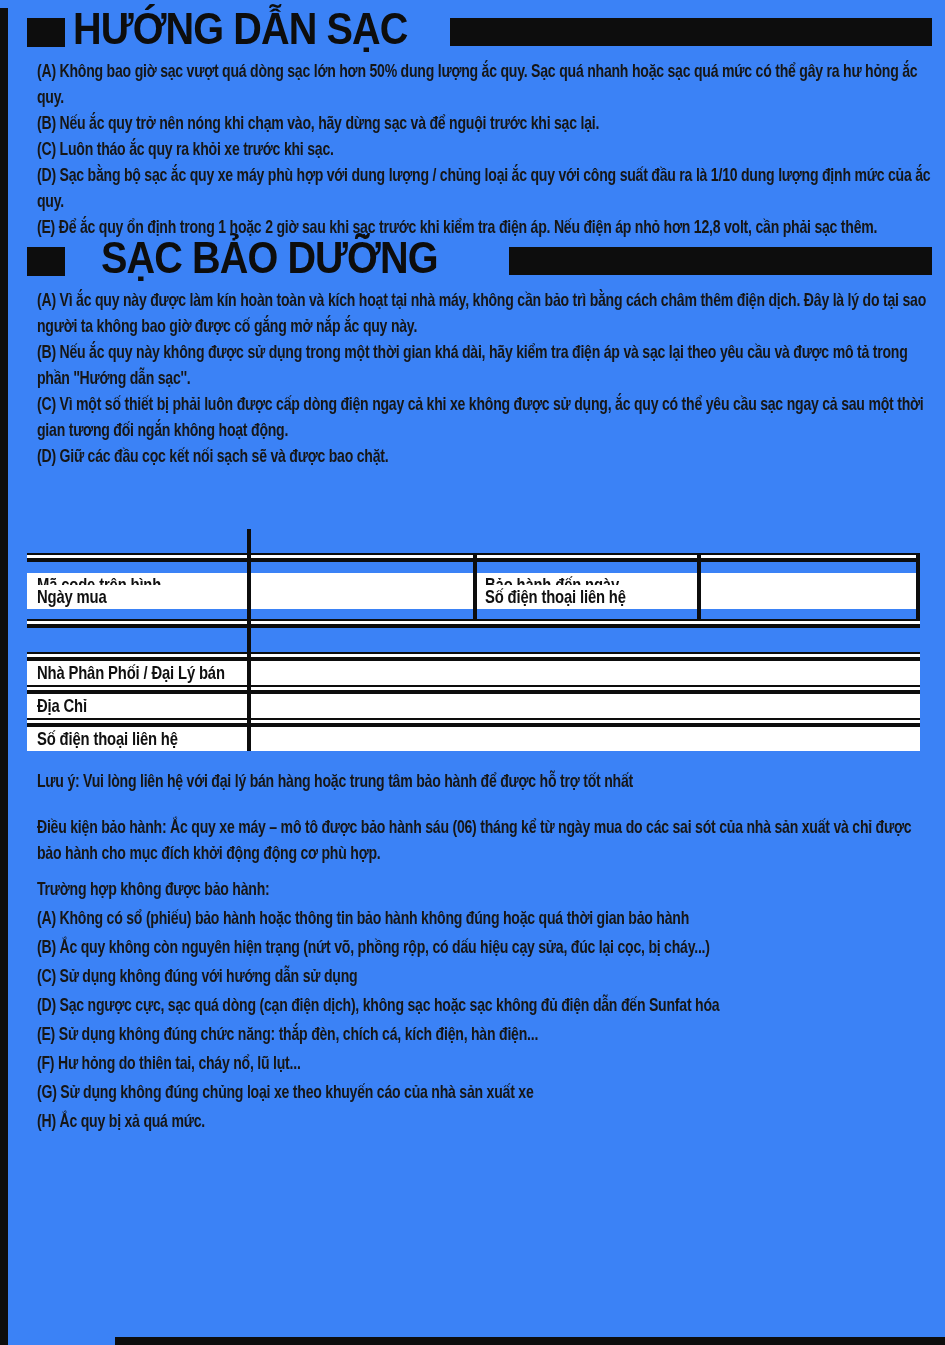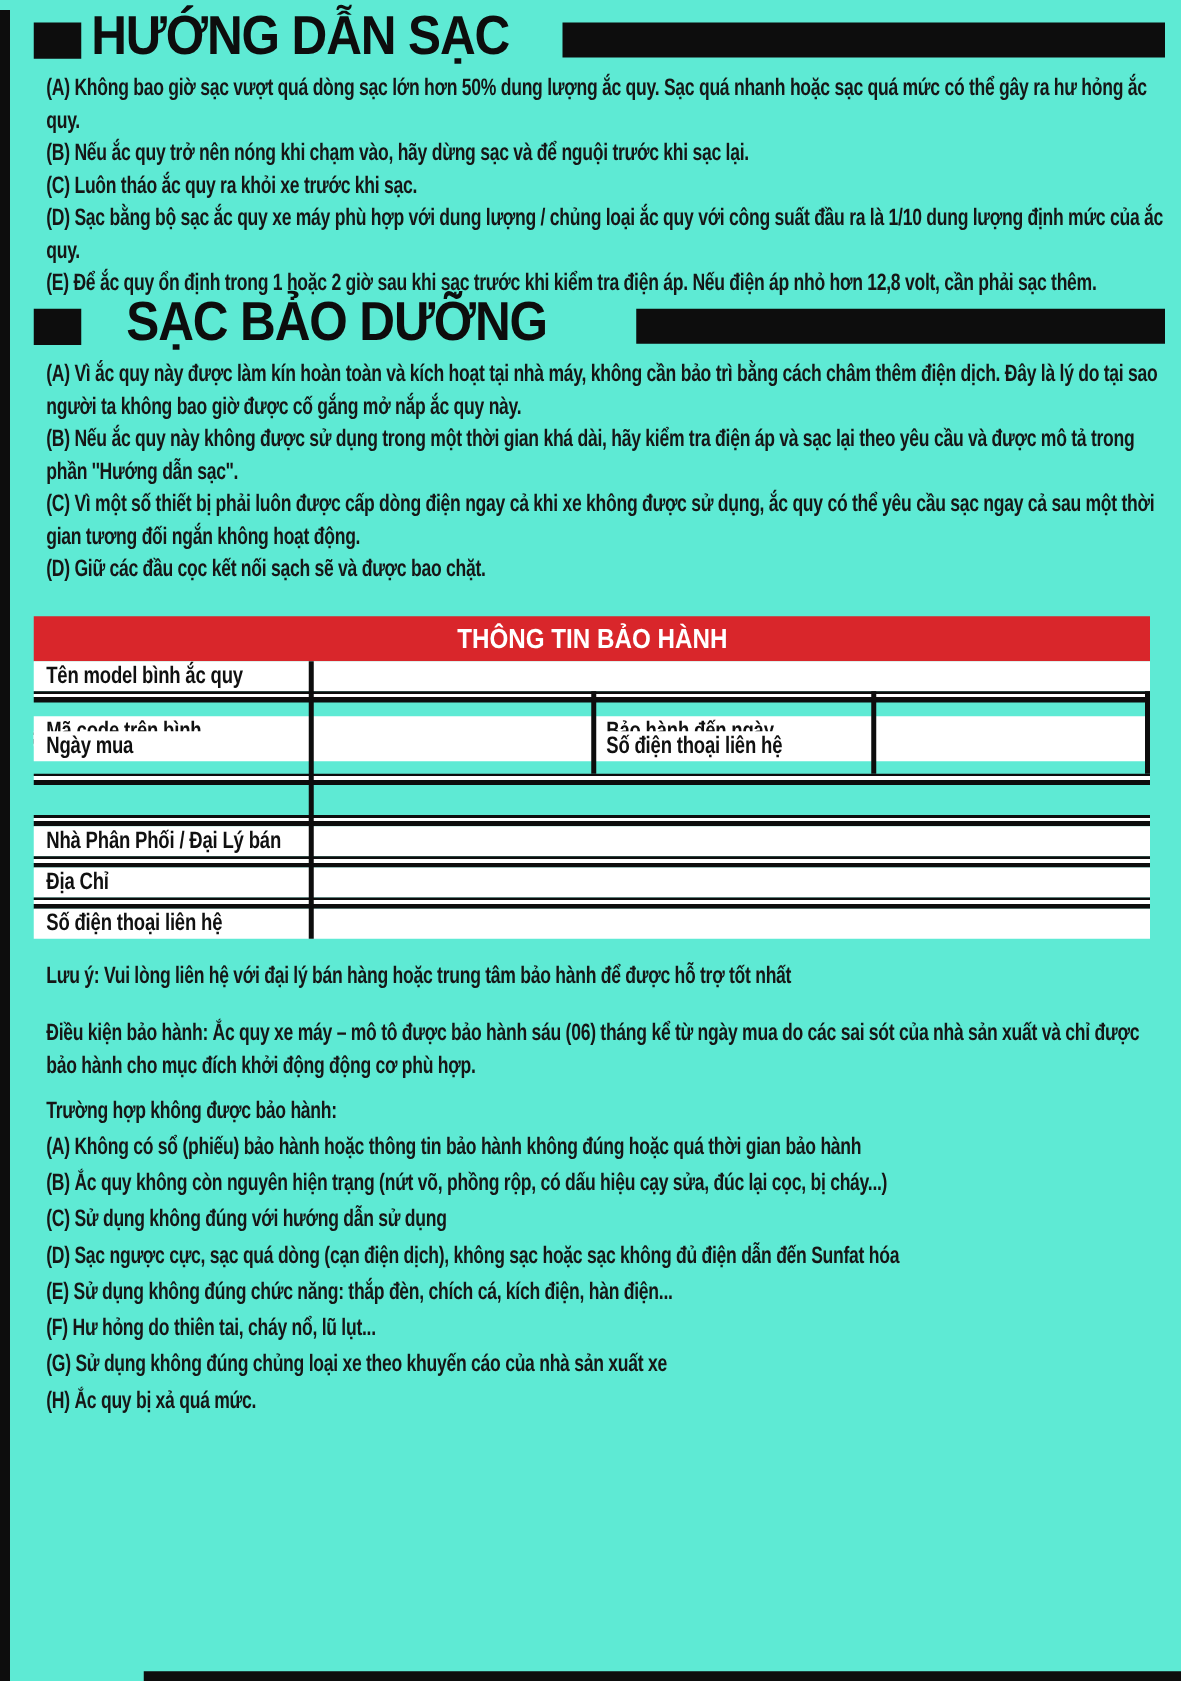--- a/index.html
+++ b/index.html
@@ -1,21 +1,21 @@
 <!DOCTYPE html>
 <html><head>
 <meta charset="utf-8">
 <style>
   html,body{margin:0;padding:0;}
   body{
     width:945px;height:1345px;background:#ffffff;
     font-family:"Liberation Sans","DejaVu Sans",sans-serif;
     font-weight:700;color:#141414;
   }
-  .page{position:absolute;top:0;left:0;width:945px;height:1345px;background:#5eead4;overflow:hidden;}
+  .page{position:absolute;top:0;left:0;width:945px;height:1345px;background:#3b82f6;overflow:hidden;}
 
   .leftbar{position:absolute;left:0;top:8px;width:8px;height:1337px;background:#0d0d0d;}
   .bottombar{position:absolute;left:115px;top:1337px;width:830px;height:8px;background:#0d0d0d;}
 
   
   .sec-head{position:absolute;left:27px;right:13px;display:flex;align-items:center;height:36px;}
   .sq{width:38px;height:29px;background:#0d0d0d;flex:0 0 auto;}
   .sec-title{
     display:inline-block;white-space:nowrap;font-size:44px;line-height:40px;
     letter-spacing:-1px;color:#0d0d0d;margin-left:8px;padding-bottom:6px;
@@ -92,28 +92,21 @@
   </div>
 
   <div class="cond" style="top:287px;">
     <p>(A) Vì ắc quy này được làm kín hoàn toàn và kích hoạt tại nhà máy, không cần bảo trì bằng cách châm thêm điện dịch.  Đây là lý do tại sao người ta không bao giờ được cố gắng mở nắp ắc quy này.</p>
     <p>(B) Nếu ắc quy này không được sử dụng trong một thời gian khá dài, hãy kiểm tra điện áp và sạc lại theo yêu cầu và được mô tả trong phần ''Hướng dẫn sạc''.</p>
     <p>(C) Vì một số thiết bị phải luôn được cấp dòng điện ngay cả khi xe không được sử dụng, ắc quy có thể yêu cầu sạc ngay cả sau một thời gian tương đối ngắn không hoạt động.</p>
     <p>(D) Giữ các đầu cọc kết nối sạch sẽ và được bao chặt.</p>
   </div>
 
   <div class="wtable">
-    <div class="wt-header">
-      <span>THÔNG TIN BẢO HÀNH</span>
-    </div>
 
-    <div class="trow r1">
-      <span class="tlabel l1">Tên model bình ắc quy</span>
-      <span></span>
-    </div>
     <div class="hrule ru1"></div>
 
     <div class="trow r2">
       <span class="tlabel l1">Mã code trên bình</span>
       <span class="tlabel l2">Bảo hành đến ngày</span>
       <span></span>
     </div>
     <div class="hrule ru2"></div>
 
     <div class="trow r3">

